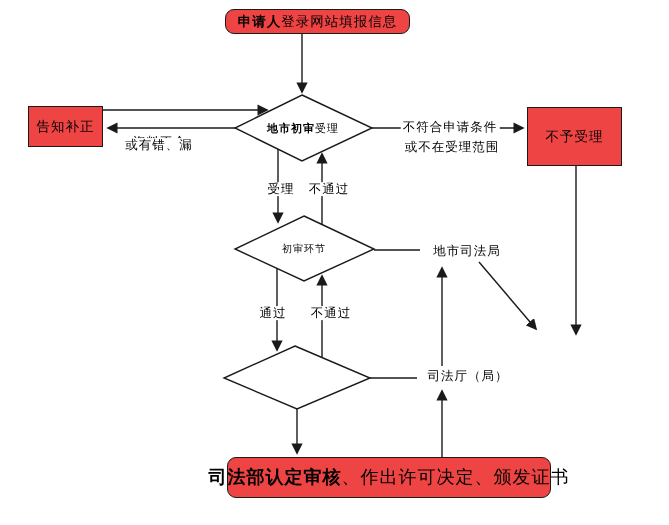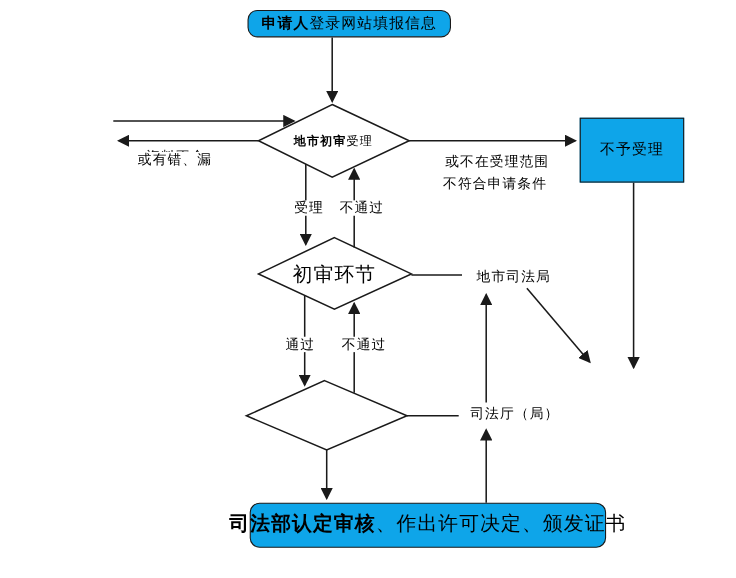--- a/index.html
+++ b/index.html
@@ -10,21 +10,21 @@
     font-family:"DejaVu Serif","Liberation Serif",serif;
     color:#000;
     overflow:hidden;
   }
   .layer{position:absolute;left:0;top:0;width:669px;height:525px;}
   svg{display:block;}
   .node{
     position:absolute;
     display:flex;align-items:center;justify-content:center;
     text-align:center;
-    background:#0ea5e9;
+    background:#ef4444;
     border:1.5px solid #1a1a1a;
     box-sizing:border-box;
     font-size:13.5px;
     letter-spacing:1px;
     white-space:nowrap;
     line-height:1.15;
   }
   .rounded{border-radius:9px;}
   .b{font-weight:bold;}
   .diamond-text{
@@ -74,41 +74,44 @@
     <line x1="442" y1="457" x2="442" y2="391" stroke="#1a1a1a" stroke-width="1.4" marker-end="url(#arrow)"></line>
     <line x1="442" y1="366" x2="442" y2="268" stroke="#1a1a1a" stroke-width="1.4" marker-end="url(#arrow)"></line>
     <line x1="479" y1="262" x2="536" y2="329" stroke="#1a1a1a" stroke-width="1.4" marker-end="url(#arrow)"></line>
     <line x1="576" y1="166" x2="576" y2="334" stroke="#1a1a1a" stroke-width="1.4" marker-end="url(#arrow)"></line>
   </svg>
 
   <div class="node rounded" style="left:225px;top:9px;width:185px;height:25px;">
     <span><span class="b">申请人</span><span>登录网站填报信息</span></span>
   </div>
 
+  <div class="node" style="left:28px;top:106px;width:75px;height:41px;">
+    <span>告知补正</span>
+  </div>
 
   <div class="node" style="left:527px;top:107px;width:95px;height:59px;">
     <span>不予受理</span>
   </div>
 
 
   <div class="node rounded" style="left:227px;top:457px;width:324px;height:41px;font-size:18px;">
     <span><span class="b">司法部认定审核</span><span>、作出许可决定、颁发证书</span></span>
   </div>
 
   <div class="diamond-text" style="left:303px;top:128px;font-size:11px;">
     <span><span class="b">地市初审</span><span>受理</span></span>
   </div>
-  <div class="diamond-text" style="left:304px;top:249px;font-size:18px;">
+  <div class="diamond-text" style="left:304px;top:249px;font-size:10px;">
     <span>初审环节</span>
   </div>
 
   <div class="edge-label" style="left:160px;top:142px;">资料不全</div>
   <div class="edge-label" style="left:159px;top:145px;">或有错、漏</div>
 
-  <div class="edge-label" style="left:450px;top:127px;margin-top:40px;">不符合申请条件</div>
+  <div class="edge-label" style="left:450px;top:127px;">不符合申请条件</div>
   <div class="edge-label" style="left:452px;top:147px;">或不在受理范围</div>
 
   <div class="edge-label" style="left:281px;top:189px;">受理</div>
   <div class="edge-label" style="left:329px;top:189px;">不通过</div>
 
   <div class="edge-label" style="left:273px;top:313px;">通过</div>
   <div class="edge-label" style="left:331px;top:313px;">不通过</div>
 
   <div class="edge-label" style="left:467px;top:251px;">地市司法局</div>
   <div class="edge-label" style="left:468px;top:376px;">司法厅（局）</div>

